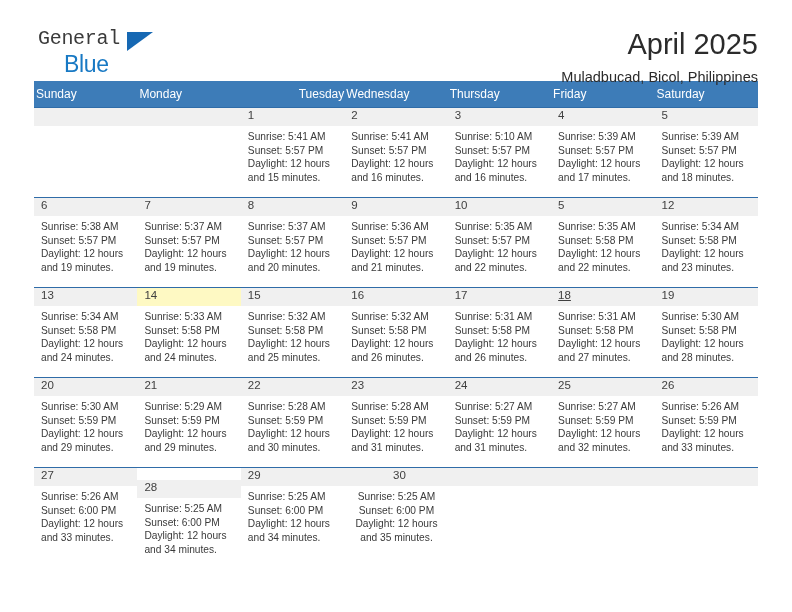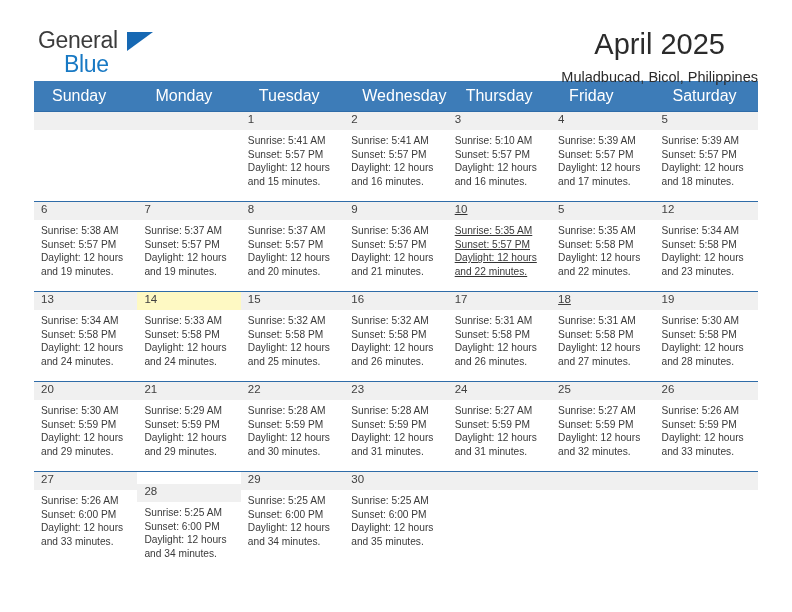--- a/index.html
+++ b/index.html
@@ -33,44 +33,44 @@
   }
   .brand {
     position: relative;
     width: 130px;
     height: 56px;
   }
   .brand-general {
     position: absolute;
     left: 4px;
     top: 0px;
-    font-size: 23px;
+    font-size: 20px;
     letter-spacing: -0.3px;
     color: #3b3b3b;
-    font-family: Liberation Sans, sans-serif;
+    font-family: Liberation Mono, monospace;
   }
   .brand-tri {
     position: absolute;
     left: 93px;
     top: 5px;
     width: 0;
     height: 0;
     border-left: 26px solid #1668b3;
     border-bottom: 19px solid transparent;
   }
   .brand-blue {
     position: absolute;
     left: 30px;
     top: 24px;
     font-size: 23px;
     letter-spacing: -0.3px;
     color: #1879c4;
   }
   .title-block {
-    text-align: center;
+    text-align: right;
     padding-top: 2px;
   }
   .cal-title {
     font-size: 29px;
     color: #2b2b2b;
     line-height: 1.05;
     font-weight: normal;
     margin: 0;
   }
   .cal-subtitle {
@@ -82,24 +82,24 @@
   
   .calendar {
     margin-top: 9px;
     width: 724px;
     border-collapse: collapse;
     table-layout: fixed;
   }
   .calendar th {
     background: #3d7cb8;
     color: #ffffff;
-    font-size: 16px;
+    font-size: 12px;
     font-weight: normal;
     text-align: left;
-    padding: 6px 0 6px 18px;
+    padding: 6px 0 6px 2px;
     height: 21px;
     box-sizing: border-box;
   }
   .calendar td {
     vertical-align: top;
     padding: 0;
     width: 103.4px;
     border-top: 1.4px solid #2f6ca8;
     background: #ffffff;
   }
@@ -146,21 +146,21 @@
       <div class="cal-subtitle">Muladbucad, Bicol, Philippines</div>
     </div>
 
   </div>
 
   <table class="calendar">
     <thead>
       <tr>
         <th style="background: rgb(61, 124, 184);">Sunday</th>
         <th style="background: rgb(61, 124, 184);">Monday</th>
-        <th style="background: rgb(61, 124, 184);">Tuesday</th>
+        <th style="background: rgb(61, 124, 184); text-align: right;">Tuesday</th>
         <th style="background: rgb(61, 124, 184);">Wednesday</th>
         <th style="background: rgb(61, 124, 184);">Thursday</th>
         <th style="background: rgb(61, 124, 184);">Friday</th>
         <th style="background: rgb(61, 124, 184);">Saturday</th>
       </tr>
     </thead>
     <tbody>
         <tr class="week-row">
           <td style="border-top-color: rgb(47, 108, 168);">
             <div class="daycell">
@@ -278,21 +278,21 @@
             <div class="daycell">
               <div class="daynum-band" style="background: rgb(240, 240, 240);">9</div>
               <div class="dayinfo">
                 <div>Sunrise: 5:36 AM</div>
                 <div>Sunset: 5:57 PM</div>
                 <div>Daylight: 12 hours</div>
                 <div>and 21 minutes.</div>
               </div>
             </div>
           </td>
-          <td style="border-top-color: rgb(47, 108, 168); text-decoration: underline;">
+          <td style="border-top-color: rgb(47, 108, 168);">
             <div class="daycell">
               <div class="daynum-band" style="background: rgb(240, 240, 240);">10</div>
               <div class="dayinfo">
                 <div>Sunrise: 5:35 AM</div>
                 <div>Sunset: 5:57 PM</div>
                 <div>Daylight: 12 hours</div>
                 <div>and 22 minutes.</div>
               </div>
             </div>
           </td>
@@ -504,21 +504,21 @@
             <div class="daycell">
               <div class="daynum-band" style="background: rgb(240, 240, 240);">29</div>
               <div class="dayinfo">
                 <div>Sunrise: 5:25 AM</div>
                 <div>Sunset: 6:00 PM</div>
                 <div>Daylight: 12 hours</div>
                 <div>and 34 minutes.</div>
               </div>
             </div>
           </td>
-          <td style="border-top-color: rgb(47, 108, 168);">
+          <td style="border-top-color: rgb(47, 108, 168); text-align: center;">
             <div class="daycell">
               <div class="daynum-band" style="background: rgb(240, 240, 240);">30</div>
               <div class="dayinfo">
                 <div>Sunrise: 5:25 AM</div>
                 <div>Sunset: 6:00 PM</div>
                 <div>Daylight: 12 hours</div>
                 <div>and 35 minutes.</div>
               </div>
             </div>
           </td>

